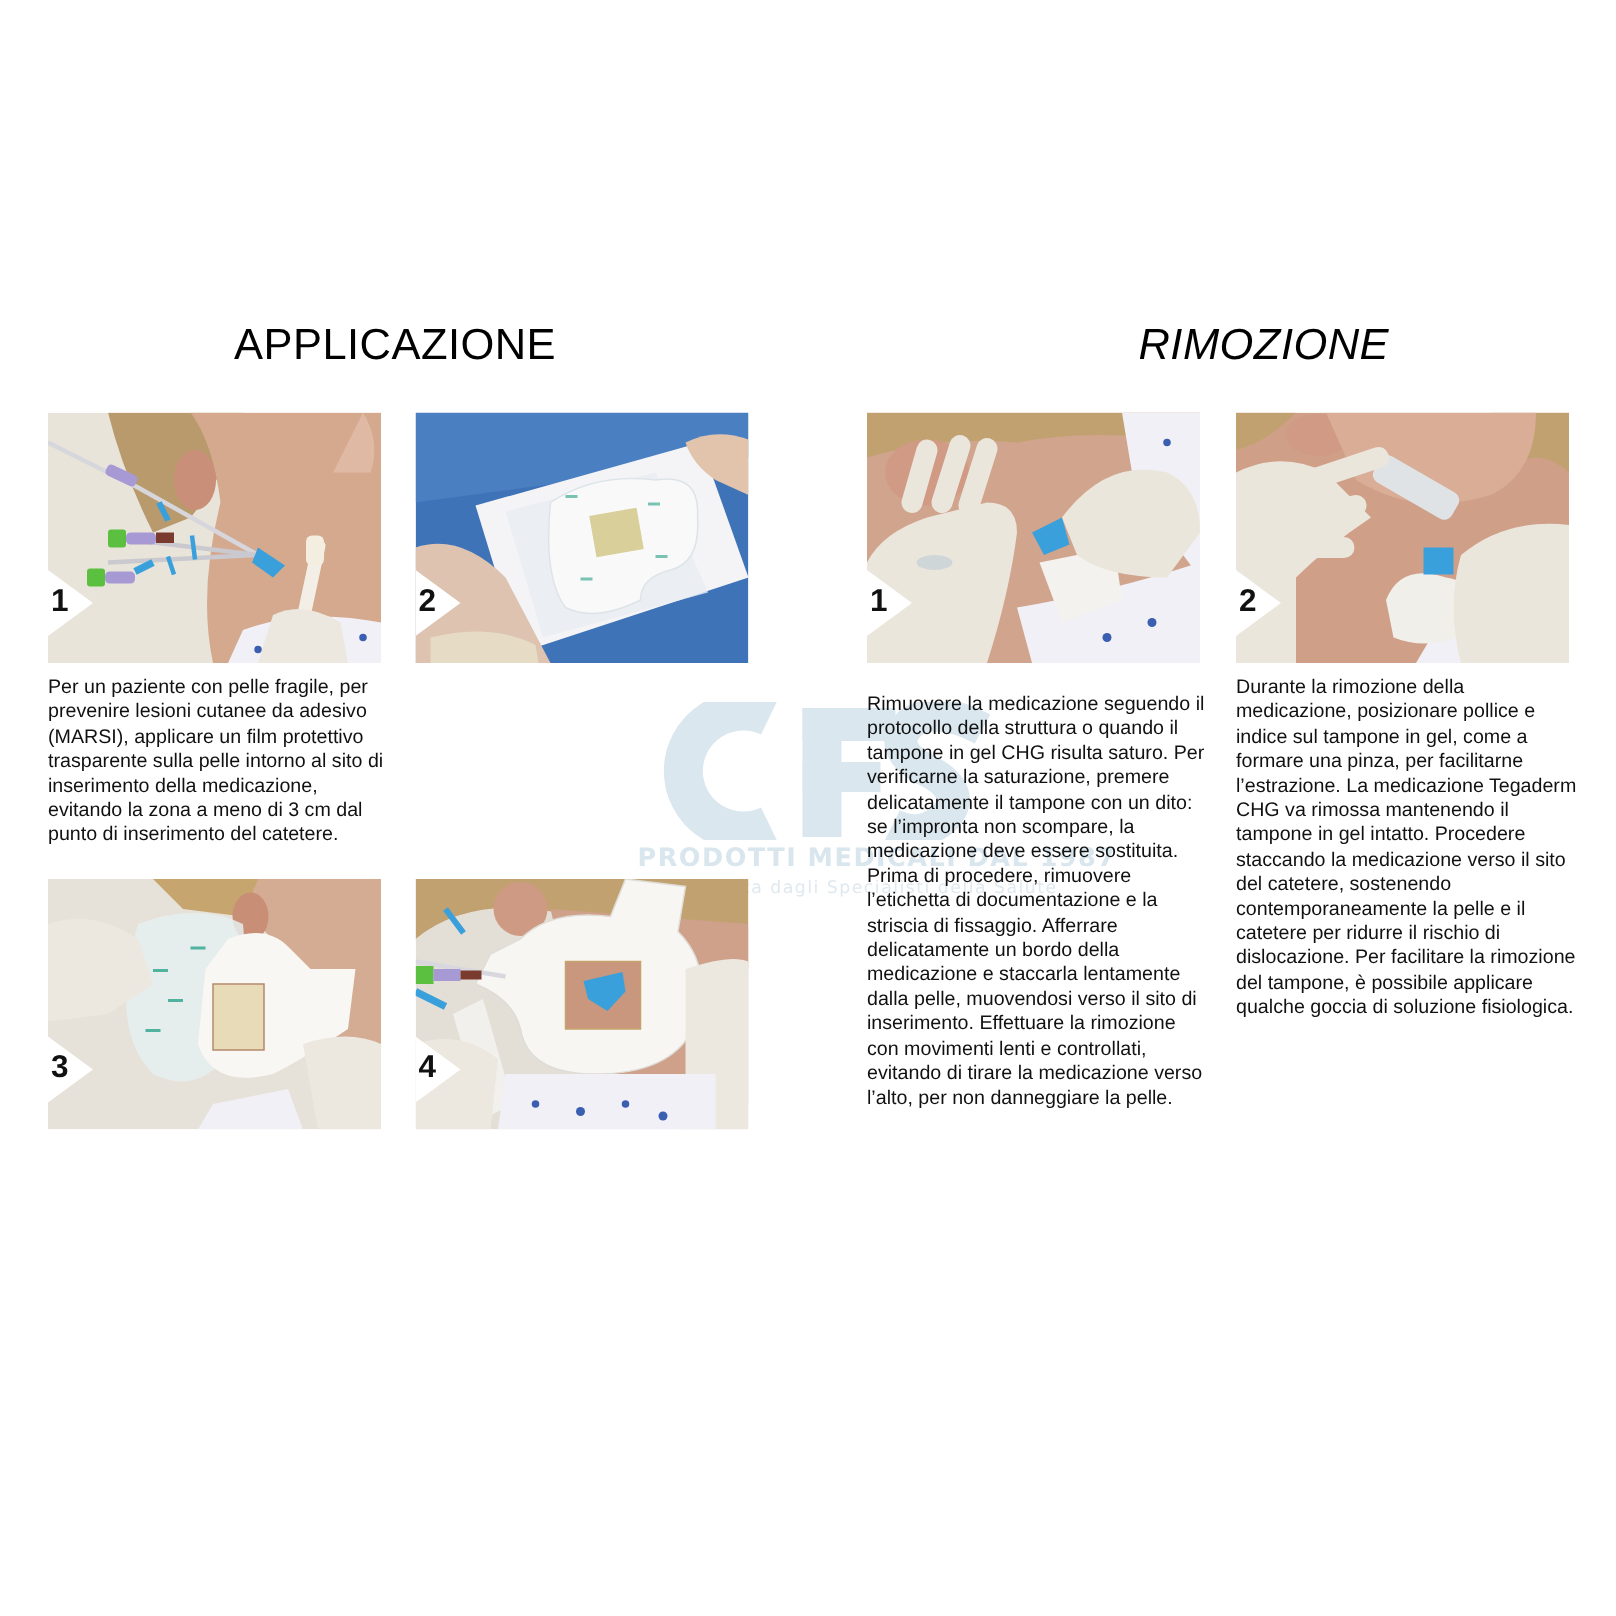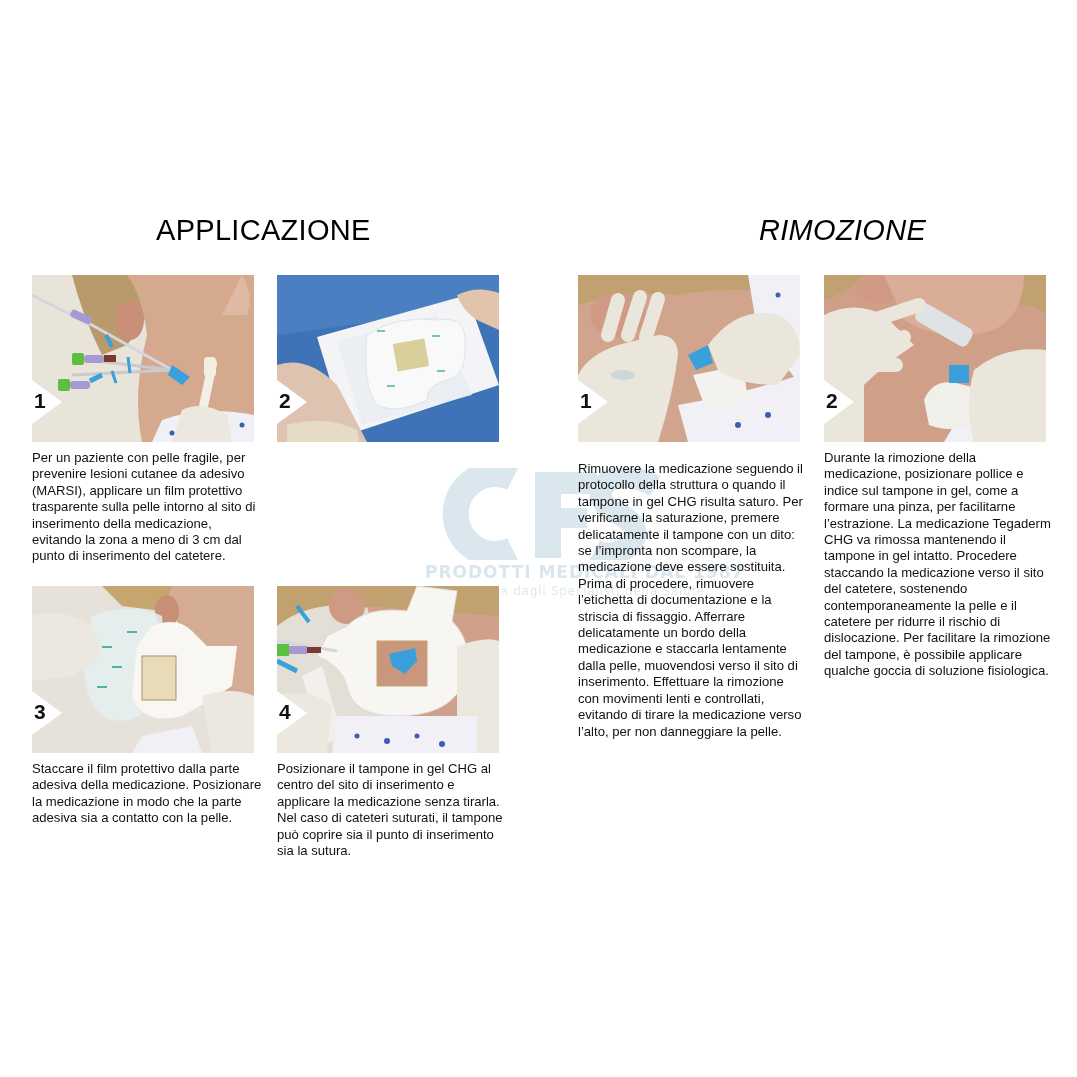--- a/index.html
+++ b/index.html
@@ -147,21 +147,20 @@
       <path d="M170 110 Q200 100 222 110 L222 167 L180 167Z" fill="#ece8df"></path>
       <path d="M110 150 L160 140 L170 167 L100 167Z" fill="#f1f0f6"></path>
     </svg>
     <div class="badge">
       <svg width="30" height="44" viewBox="0 0 30 44">
           <path d="M0 0 L30 22 L0 44Z" fill="#ffffff"></path>
         </svg>
       <span class="badge-num">3</span>
     </div>
   </div>
-  <div class="desc">Staccare il film protettivo dalla parte adesiva della medicazione. Posizionare la medicazione in modo che la parte adesiva sia a contatto con la pelle.</div>
 </div>
 
 <div class="step" style="left:277px; top:586px;">
   <div class="photo">
     <svg width="222" height="167" viewBox="0 0 222 167">
       <rect width="222" height="167" fill="#e3dfd6"></rect>
       <path d="M0 0 L222 0 L222 60 Q150 30 80 20 Q30 15 0 40Z" fill="#c2a170"></path>
       <ellipse cx="70" cy="20" rx="18" ry="18" fill="#cf9a84"></ellipse>
       <path d="M90 20 L222 30 L222 150 L120 150Z" fill="#cfa08a"></path>
       <path d="M70 40 Q90 20 130 25 L140 0 L180 5 L175 35 Q200 60 185 100 Q170 130 120 130 Q75 130 70 100 Q65 80 40 70 L50 50Z" fill="#f7f6f3" stroke="#dedcd6"></path>
@@ -182,21 +181,20 @@
         <circle cx="140" cy="150" r="2.5" fill="#3b5fb0"></circle>
         <circle cx="165" cy="158" r="3" fill="#3b5fb0"></circle>
     </svg>
     <div class="badge">
       <svg width="30" height="44" viewBox="0 0 30 44">
           <path d="M0 0 L30 22 L0 44Z" fill="#ffffff"></path>
         </svg>
       <span class="badge-num">4</span>
     </div>
   </div>
-  <div class="desc">Posizionare il tampone in gel CHG al centro del sito di inserimento e applicare la medicazione senza tirarla. Nel caso di cateteri suturati, il tampone può coprire sia il punto di inserimento sia la sutura.</div>
 </div>
 
 <div class="step" style="left:578px; top:275px;">
   <div class="photo">
     <svg width="222" height="167" viewBox="0 0 222 167">
       <rect width="222" height="167" fill="#d1a48d"></rect>
       <path d="M0 0 L222 0 L222 20 Q150 10 100 20 Q50 15 0 30Z" fill="#c2a170"></path>
       <ellipse cx="40" cy="40" rx="28" ry="22" fill="#d19a84"></ellipse>
       <path d="M170 0 L222 0 L222 110 Q200 80 180 60Z" fill="#f1f0f6"></path>
       <path d="M100 130 Q160 120 222 100 L222 167 L110 167Z" fill="#f1f0f6"></path>

